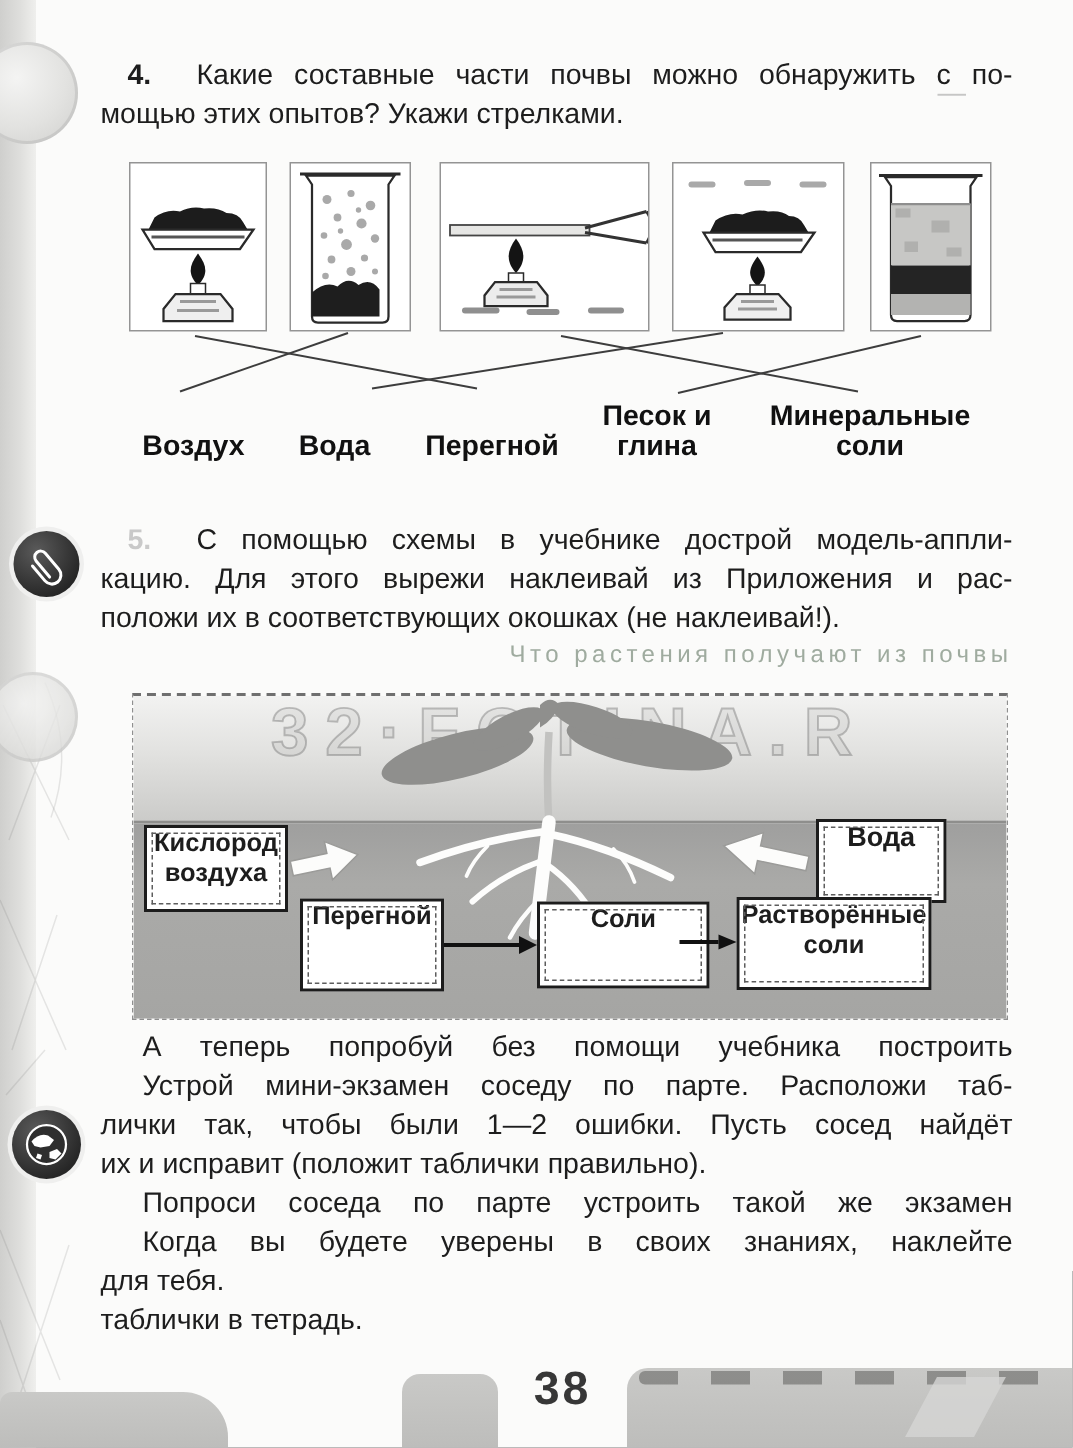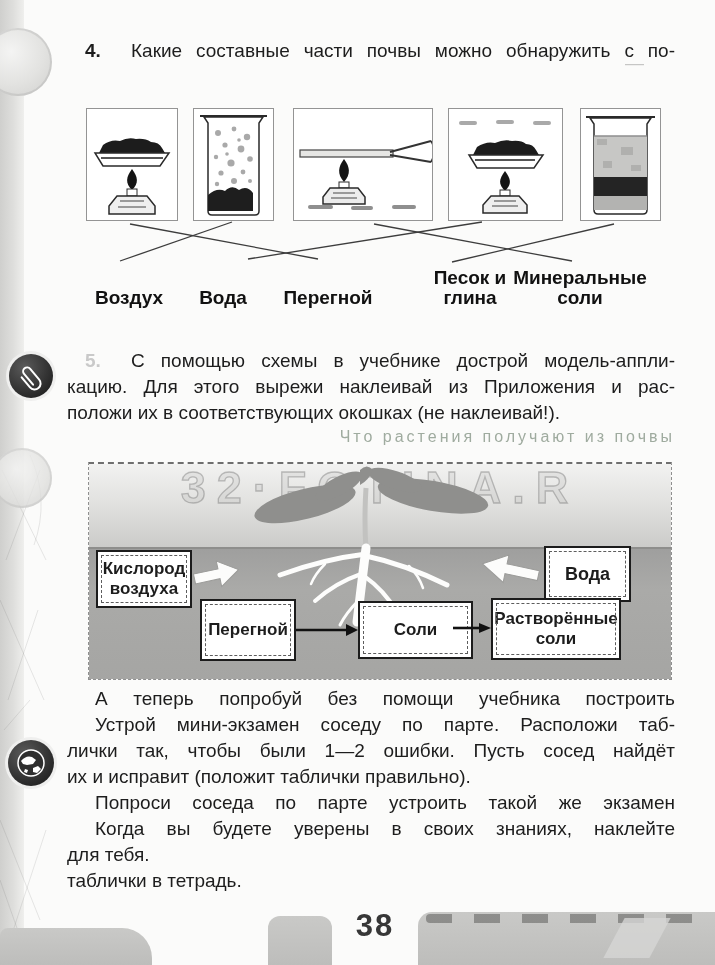--- a/index.html
+++ b/index.html
@@ -37,21 +37,21 @@
     border-top:2px dashed #6f6f6f;box-sizing:border-box;overflow:hidden;}
   .sky{left:0;top:0;width:100%;height:83px;
     background:linear-gradient(180deg,#f2f2f1 0%,#e2e2e0 45%,#cbcbc9 100%);}
   .soil{left:0;top:83px;width:100%;height:135px;
     background:linear-gradient(180deg,#9f9f9e 0%,#aaaaa8 30%,#a5a5a3 100%);
     border-top:2px solid #8e8e8c;}
   .wmark{left:0;top:-2px;width:100%;height:56px;text-align:center;
     font-size:45px;font-weight:bold;letter-spacing:11px;white-space:nowrap;
     color:rgba(140,140,140,0.12);-webkit-text-stroke:1.3px rgba(115,115,115,.42);}
   .dbox{background:#fff;border:2px solid #1c1c1c;box-sizing:border-box;
-    display:flex;align-items:center;justify-content:center;text-align:center;
+    display:flex;align-items:flex-start;justify-content:center;text-align:center;
     font-weight:bold;font-size:17px;line-height:1.15;}
   .dbox::before{content:"";position:absolute;inset:3px;border:1px dashed #5d5d5d;}
 
   .heading{font-weight:normal;font-size:16px;letter-spacing:3px;color:#9fab9f;
     text-align:right;}
 
   
   .pageno{font-weight:bold;font-size:31px;letter-spacing:2px;color:#373737;}
   .band{background:linear-gradient(180deg,#c9c9c7,#bdbdbb);}
   .dash-artifact{color:#9b9b9b;font-size:19px;}
@@ -85,20 +85,21 @@
       <path d="M18 21 l5 -2 3 3 -4 4 -4 -1 z" fill="#fff"></path>
       <path d="M10 22 l3 1 -1 3 -3 -1 z" fill="#fff"></path>
     </svg>
   </div>
 
   <div class="abs col" style="top:38px;">
     <div class="tline flex">
       <span class="tnum">4.</span>
       <span class="tfill">Какие составные части почвы можно обнаружить с по-</span>
     </div>
+    <div class="tline last">мощью этих опытов? Укажи стрелками.</div>
   </div>
   <div class="abs dash-artifact" style="left:625px;top:52px;opacity:.55;">—</div>
 
   <div class="abs ebox" style="left:86px;width:92px;">
     <svg width="90" height="111" viewBox="0 0 90 111">
       <path d="M12 44 l4 -8 q8 -6 17 -4 q8 -4 16 -2 q9 -1 15 3 q8 0 11 6 l3 5 z" fill="#1c1c1c"></path>
       <path d="M8 44 h74 l-9 13 h-57 z" fill="#fff" stroke="#2a2a2a" stroke-width="1.5"></path>
       <line x1="14" y1="49" x2="76" y2="49" stroke="#555" stroke-width="2"></line>
       <path d="M45 60 c6 8 7 14 0 21 c-7 -7 -6 -13 0 -21" fill="#141414"></path>
       <rect x="40" y="80" width="10" height="7" fill="#fff" stroke="#2a2a2a"></rect>
@@ -181,21 +182,21 @@
       <line x1="172" y1="4" x2="60" y2="43"></line>
       <line x1="314" y1="6" x2="512" y2="43"></line>
       <line x1="422" y1="4" x2="188" y2="41"></line>
       <line x1="554" y1="6" x2="392" y2="44"></line>
     </g>
   </svg>
 
   <div class="abs lbl" style="left:89px;top:288px;width:80px;">Воздух</div>
   <div class="abs lbl" style="left:183px;top:288px;width:80px;">Вода</div>
   <div class="abs lbl" style="left:276px;top:288px;width:104px;">Перегной</div>
-  <div class="abs lbl" style="left:420px;top:268px;width:100px;">Песок и глина</div>
+  <div class="abs lbl" style="left:388px;top:268px;width:100px;">Песок и глина</div>
   <div class="abs lbl" style="left:510px;top:268px;width:140px;">Минеральные соли</div>
 
   <div class="abs col" style="top:348px;">
     <div class="tline flex">
       <span class="tnum ghost">5.</span>
       <span class="tfill">С помощью схемы в учебнике дострой модель-аппли-</span>
     </div>
     <div class="tline">кацию. Для этого вырежи наклеивай из Приложения и рас-</div>
     <div class="tline last">положи их в соответствующих окошках (не наклеивай!).</div>
   </div>

